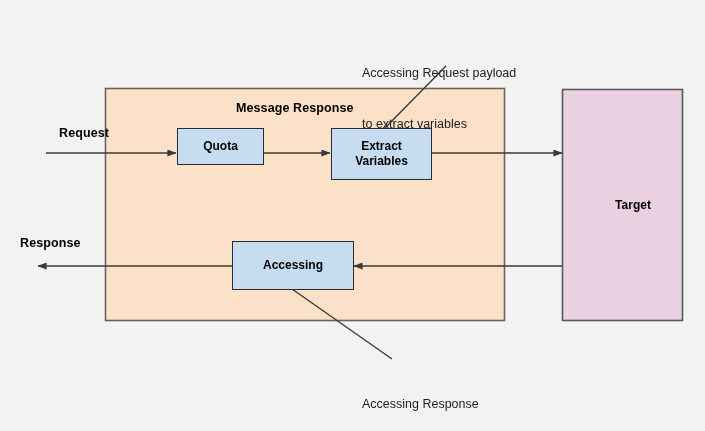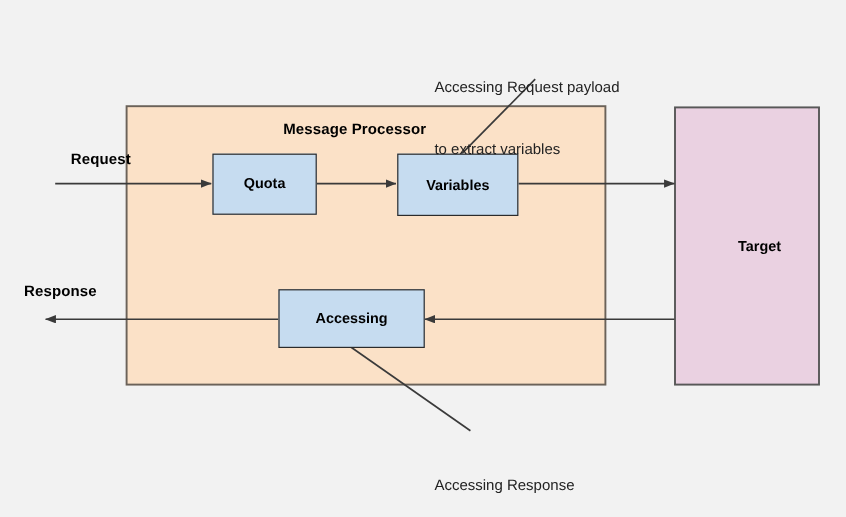--- a/index.html
+++ b/index.html
@@ -81,34 +81,35 @@
 
     <line x1="562" y1="266" x2="354" y2="266" stroke="#3a3a3a" stroke-width="1.3" marker-end="url(#arrowhead)"></line>
 
     <line x1="232" y1="266" x2="38" y2="266" stroke="#3a3a3a" stroke-width="1.3" marker-end="url(#arrowhead)"></line>
 
     <line x1="382" y1="131" x2="446" y2="66" stroke="#3a3a3a" stroke-width="1.4"></line>
 
     <line x1="292" y1="289" x2="392" y2="359" stroke="#3a3a3a" stroke-width="1.4"></line>
   </svg>
 
-  <div class="lbl bold-lbl" style="left:236px; top:102px;">Message Processor</div>
+  <div class="lbl bold-lbl" style="left:236px; top:102px;">Message Response</div>
 
   <div class="lbl bold-lbl" style="left:31px; top:127px;padding-left:28px;">Request</div>
 
   <div class="lbl bold-lbl" style="left:20px; top:237px;">Response</div>
 
-  <div class="node policy-box" style="left:177px; top:128px; width:87px; height:51px; background:#c6dcf0;">
+  <div class="node policy-box" style="left:177px; top:128px; width:87px; height:37px; background:#c6dcf0;">
     <div class="box-lbl">
       <div>Quota</div>
     </div>
   </div>
 
   <div class="node policy-box" style="left:331px; top:128px; width:101px; height:52px; background:#c6dcf0;">
     <div class="box-lbl">
+      <div>Extract</div>
       <div>Variables</div>
     </div>
   </div>
 
   <div class="node policy-box" style="left:232px; top:241px; width:122px; height:49px; background:#c6dcf0;">
     <div class="box-lbl">
       <div>Accessing</div>
     </div>
   </div>
 

